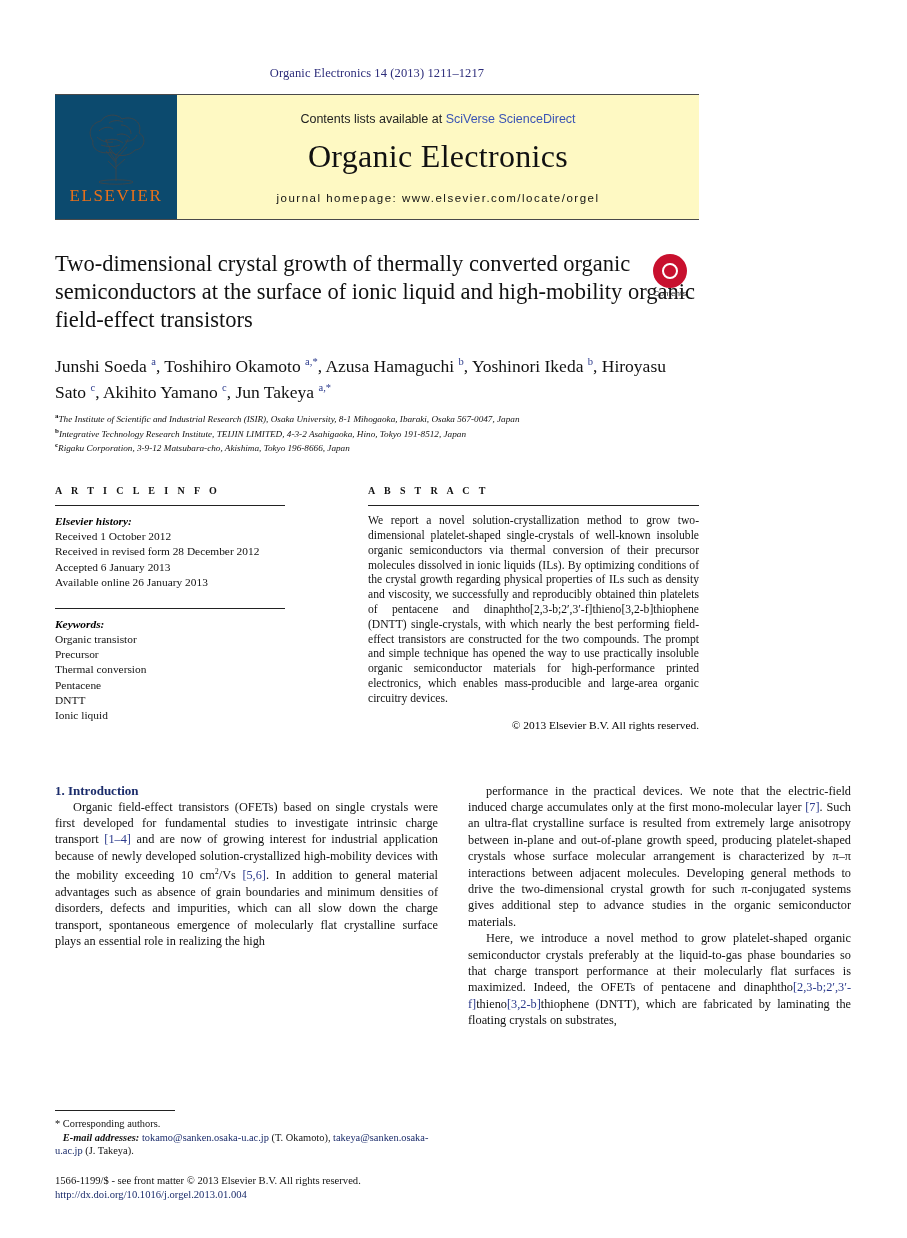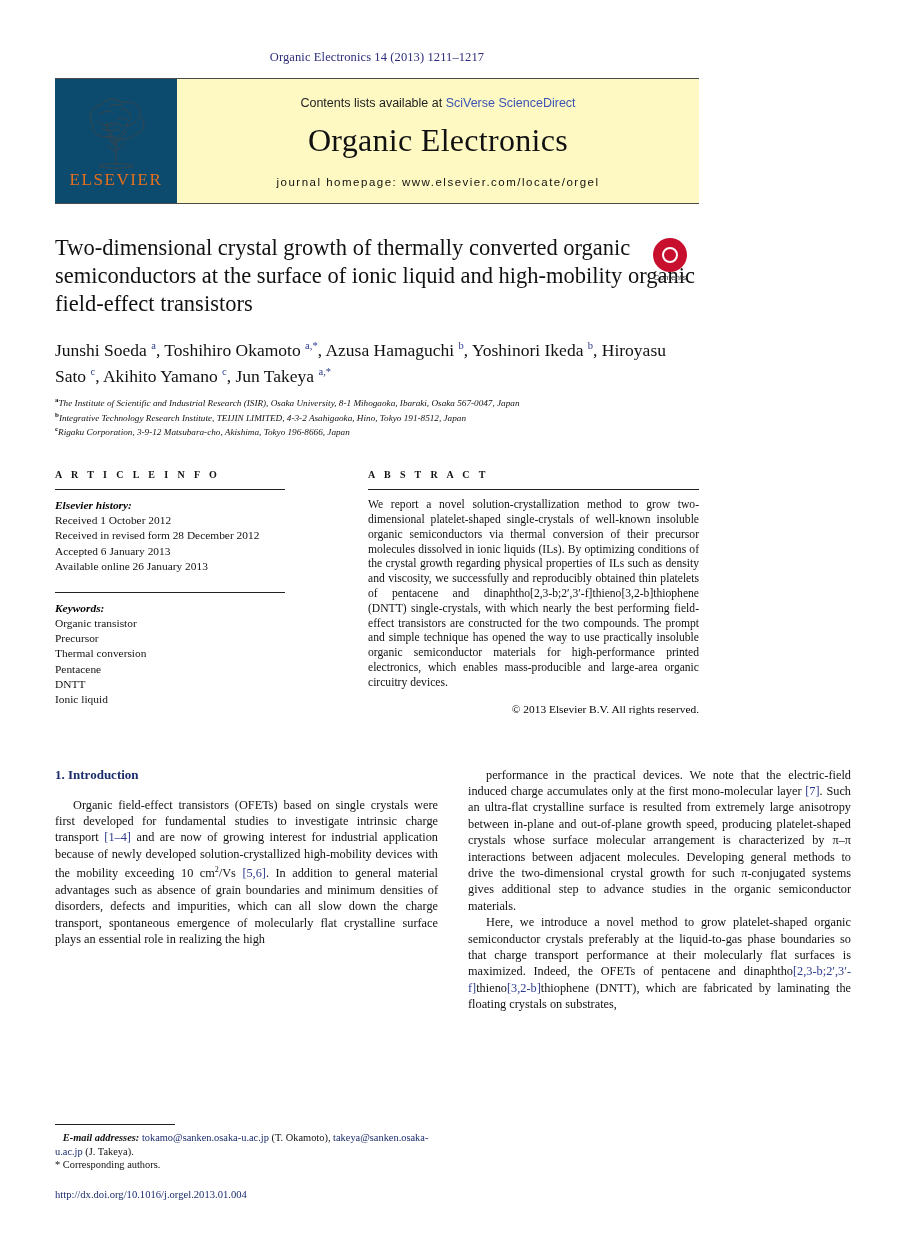--- a/index.html
+++ b/index.html
@@ -13,21 +13,21 @@
     font-family: "Liberation Serif", serif;
     color: #000;
     position: relative;
     overflow: hidden;
   }
   .page {
     width: 754px;
     height: 1238px;
     position: relative;
     box-sizing: border-box;
-    padding: 0 55px;
+    padding: 16px 55px;
   }
 
   
   .running-head {
     text-align: center;
     color: #2c2c7a;
     font-size: 12.5px;
     padding-top: 50px;
     letter-spacing: .1px;
     font-family: "Liberation Serif", serif;
@@ -270,21 +270,21 @@
     margin-top: 52px;
     display: flex;
     gap: 30px;
   }
   .bcol { width: 383px; flex: 0 0 383px; position: relative; }
   .h1 {
     font-family: "Liberation Serif", serif;
     font-weight: bold;
     font-size: 13px;
     color: #1b2c6b;
-    margin-bottom: 14px;
+    margin-bottom: 0;
   }
   .para {
     font-size: 12.3px;
     line-height: 16.4px;
     text-align: justify;
     text-indent: 18px;
     color: #111;
     margin: 0;
   }
   .para + .para { margin-top: 0; }
@@ -409,26 +409,27 @@
     <div class="bcol">
       <div id="right-body-host">
           <p class="para">performance in the practical devices. We note that the electric-field induced charge accumulates only at the first mono-molecular layer <span class="ref">[7]</span>. Such an ultra-flat crystalline surface is resulted from extremely large anisotropy between in-plane and out-of-plane growth speed, producing platelet-shaped crystals whose surface molecular arrangement is characterized by π–π interactions between adjacent molecules. Developing general methods to drive the two-dimensional crystal growth for such π-conjugated systems gives additional step to advance studies in the organic semiconductor materials.</p>
           <p class="para">Here, we introduce a novel method to grow platelet-shaped organic semiconductor crystals preferably at the liquid-to-gas phase boundaries so that charge transport performance at their molecularly flat surfaces is maximized. Indeed, the OFETs of pentacene and dinaphtho<span class="ref">[2,3-b;2′,3′-f]</span>thieno<span class="ref">[3,2-b]</span>thiophene (DNTT), which are fabricated by laminating the floating crystals on substrates,</p>
         </div>
     </div>
   </div>
 
   <div class="footnotes">
     <div class="fn-rule"></div>
+    <div class="fn-line">* Corresponding authors.</div>
     <div class="fn-line">
       &nbsp;&nbsp;&nbsp;<span class="fn-ital">E-mail addresses:</span>
       <span class="fn-link">tokamo@sanken.osaka-u.ac.jp</span>
       <span>(T. Okamoto),</span>
       <span class="fn-link">takeya@sanken.osaka-u.ac.jp</span>
       <span>(J. Takeya).</span>
     </div>
-    <div class="fn-line">* Corresponding authors.</div>
     <div class="footer-block">
+      <div class="footer-line">1566-1199/$ - see front matter © 2013 Elsevier B.V. All rights reserved.</div>
       <div class="footer-line doi">http://dx.doi.org/10.1016/j.orgel.2013.01.004</div>
     </div>
   </div>
 
 </div>
 
 </body></html>

